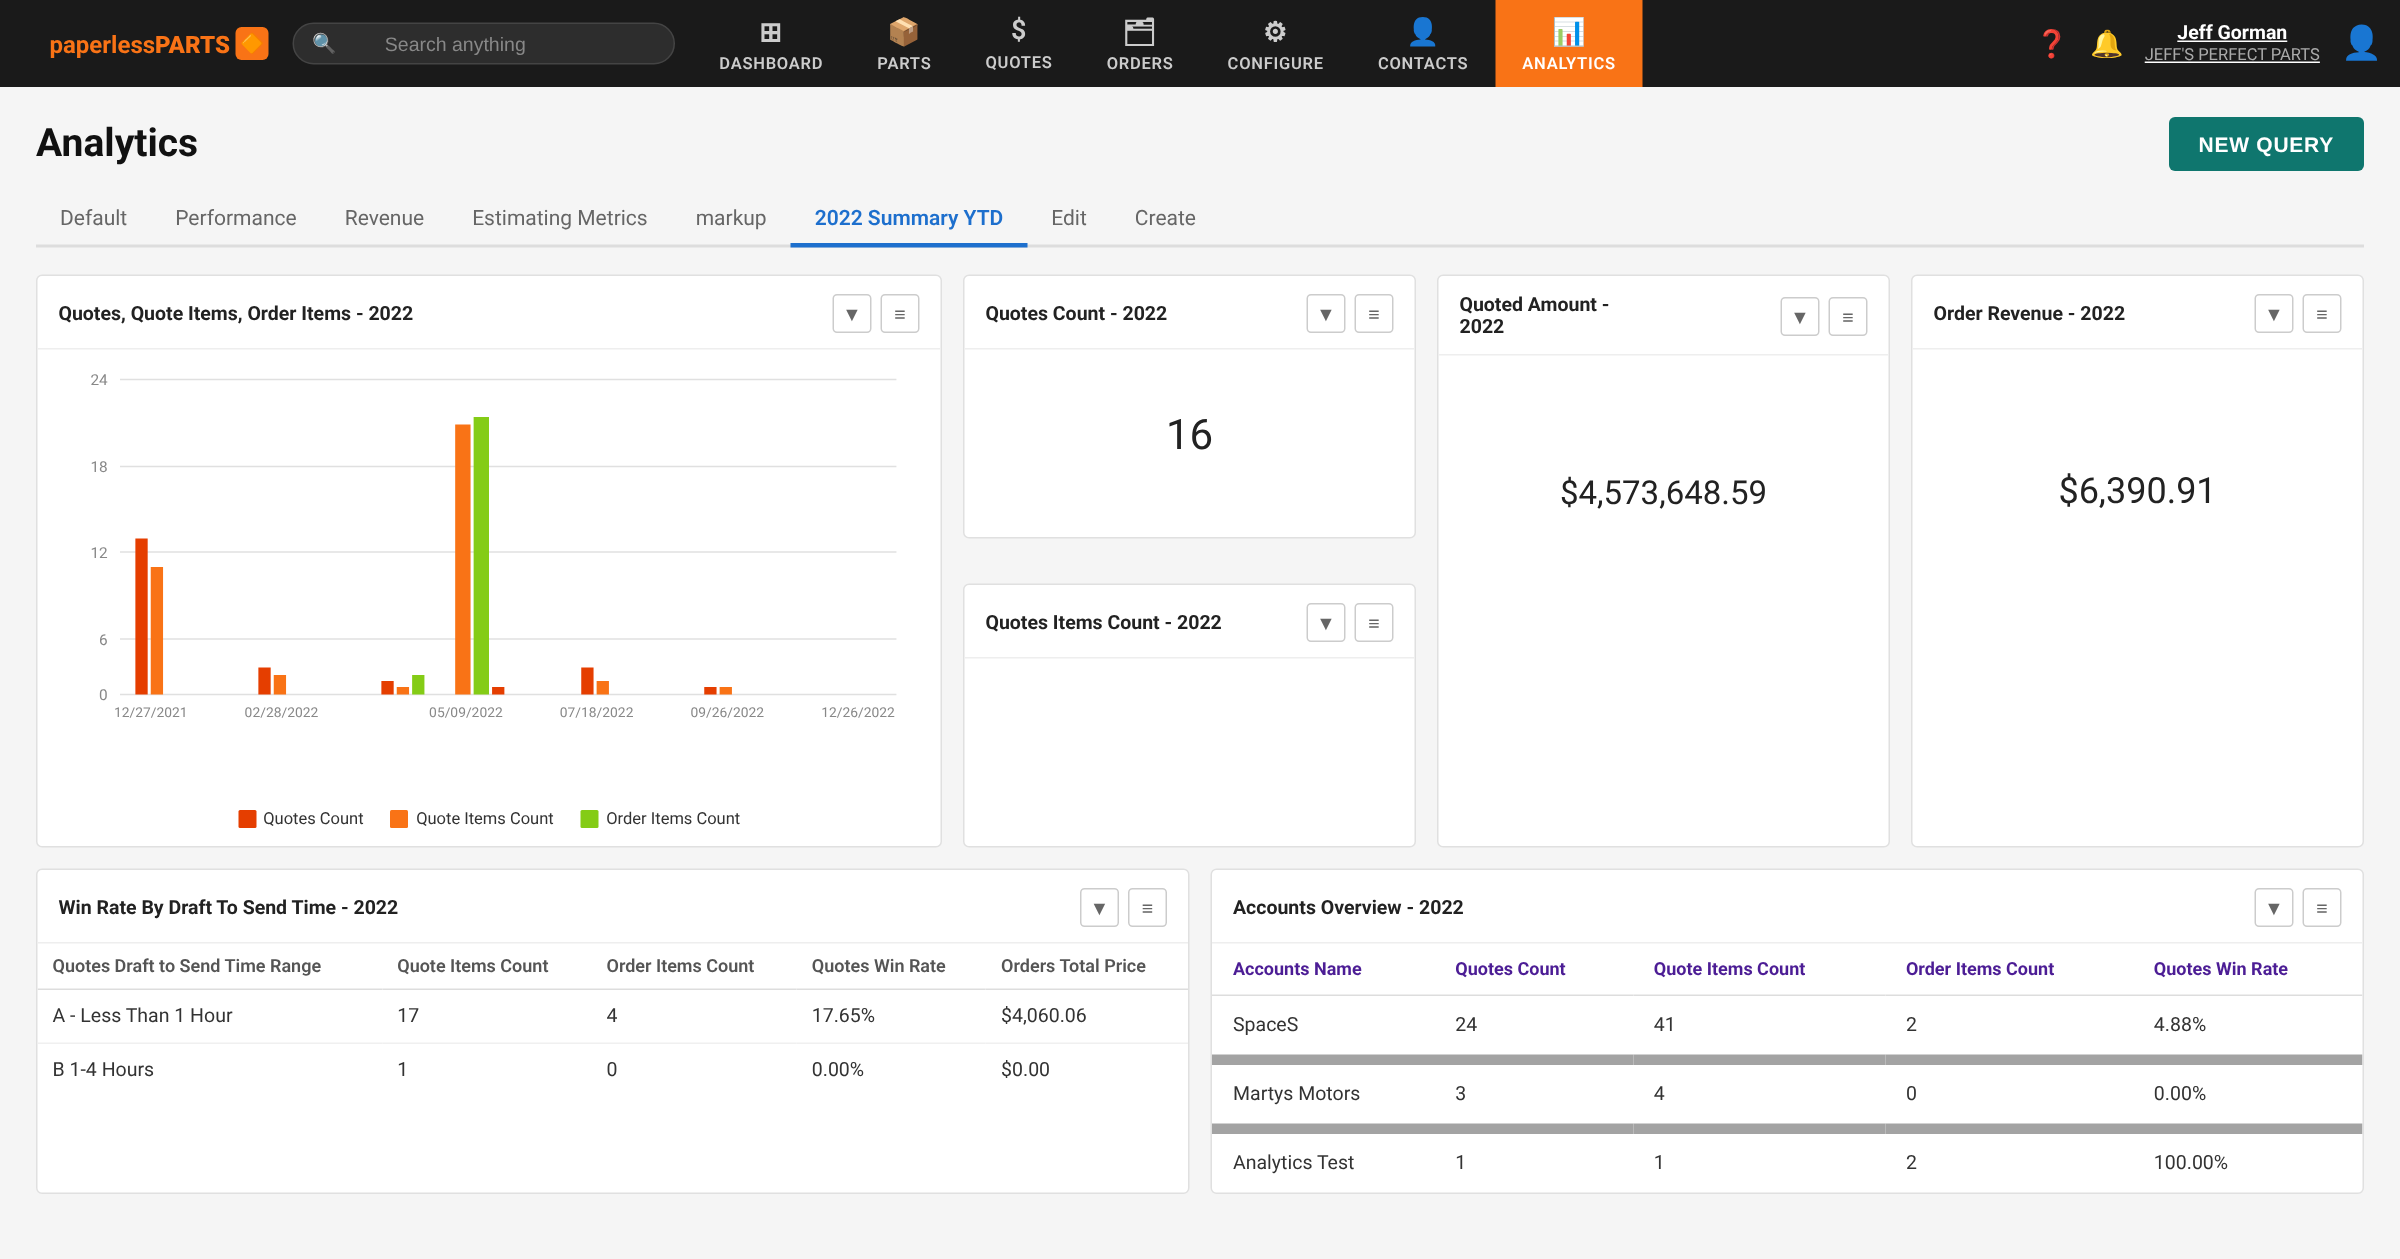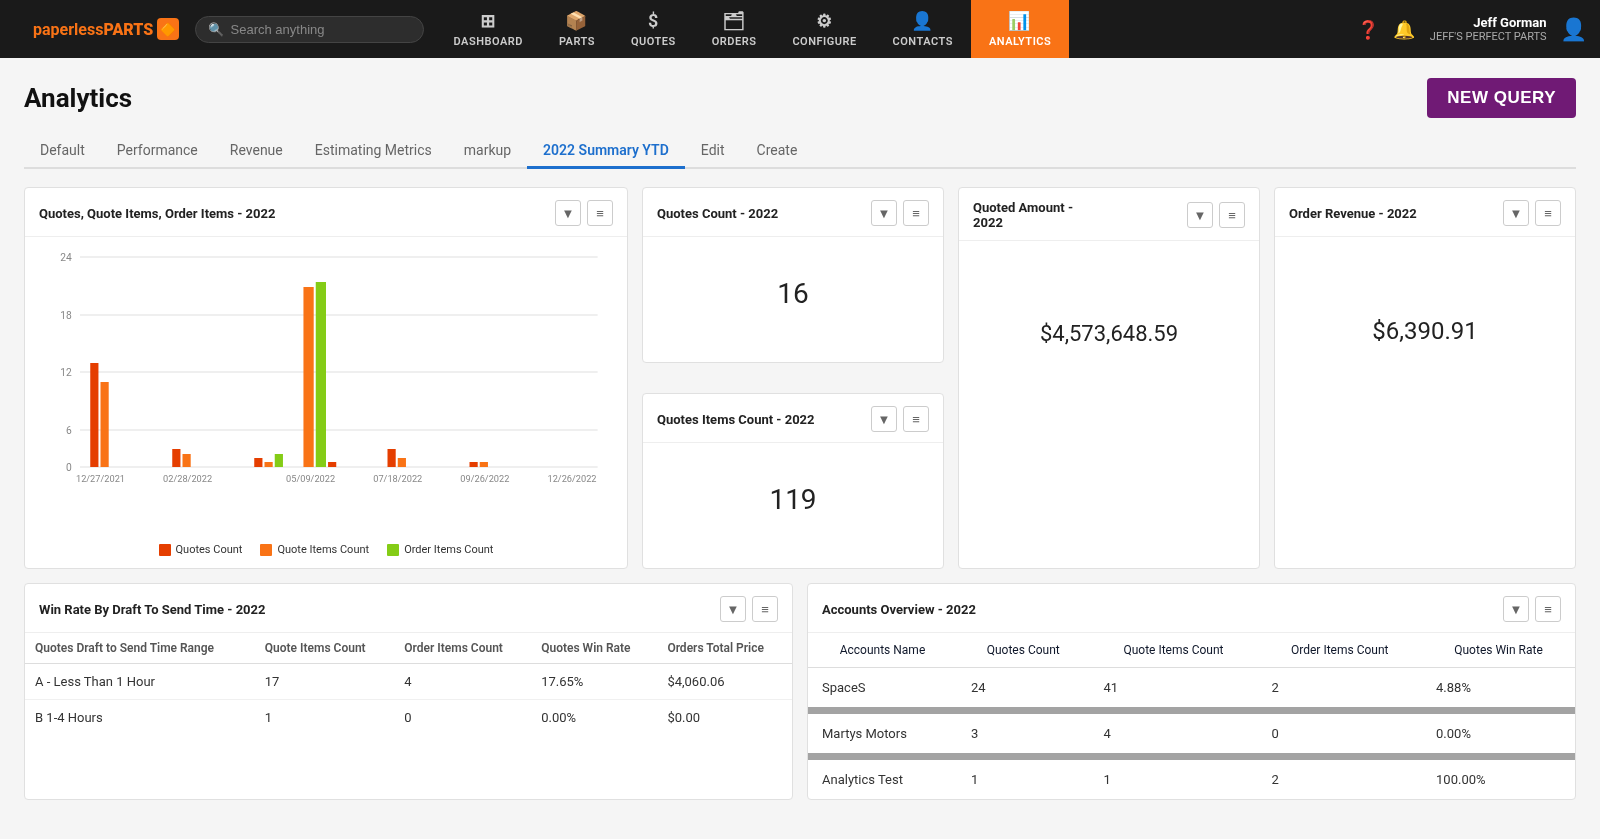--- a/index.html
+++ b/index.html
@@ -46,20 +46,21 @@
       margin-right: 12px;
       flex-shrink: 0;
     }
     .search-box input {
       background: transparent;
       border: none;
       outline: none;
       color: #f0abfc;
       font-size: 13px;
       width: 180px;
+      margin-left: 26px;
     }
     .search-box input::placeholder { color: #888; }
     .search-icon-char { color: #888; font-size: 13px; }
     .nav-items {
       display: flex;
       align-items: center;
       flex: 1;
     }
     .nav-item {
       display: flex;
@@ -81,40 +82,40 @@
       color: #fff;
     }
     .nav-icon { font-size: 18px; }
     .nav-right {
       display: flex;
       align-items: center;
       gap: 14px;
       margin-left: auto;
     }
     .nav-right-icon { color: #ccc; font-size: 18px; cursor: pointer; }
-    .user-info { color: #fff; text-align: right; }
+    .user-info { color: #fff; text-align: center; text-decoration: underline; }
     .user-name { font-weight: 700; font-size: 13px; }
     .user-company { font-size: 11px; color: #aaa; }
     .avatar-icon { color: #ccc; font-size: 22px; }
 
     
     .page { padding: 20px 24px; }
     .page-header {
       display: flex;
       align-items: center;
       justify-content: space-between;
       margin-bottom: 16px;
     }
     .page-title { font-size: 26px; font-weight: 700; color: #111; }
     .new-query-btn {
-      background: #701a75;
+      background: #0f766e;
       color: #fff;
       border: none;
       padding: 10px 20px;
-      font-size: 17px;
+      font-size: 14px;
       font-weight: 700;
       border-radius: 4px;
       cursor: pointer;
       letter-spacing: 0.5px;
     }
 
     
     .tabs {
       display: flex;
       gap: 0;
@@ -235,25 +236,25 @@
       font-size: 13px;
       color: #333;
       border-bottom: 1px solid #f0f0f0;
       vertical-align: top;
     }
     .data-table tr:last-child td { border-bottom: none; }
 
     
     .accounts-table { width: 100%; border-collapse: collapse; }
     .accounts-table th {
-      text-align: center;
+      text-align: left;
       padding: 10px 14px;
       font-size: 12px;
-      color: #0f172a;
-      font-weight: 400;
+      color: #4c1d95;
+      font-weight: 700;
       border-bottom: 1px solid #ddd;
     }
     .accounts-table td {
       padding: 12px 14px;
       font-size: 13px;
       color: #333;
       border-bottom: 7px solid #a3a3a3;
     }
     .accounts-table tr:last-child td { border-bottom: none; }
   </style>
@@ -418,21 +419,20 @@
       </div>
 
       <div class="card" style="flex:1;">
         <div class="card-header">
           <span class="card-title">Quotes Items Count - 2022</span>
           <div class="card-actions">
             <button class="card-btn">▼</button>
             <button class="card-btn">≡</button>
           </div>
         </div>
-        <div class="metric-value">119</div>
       </div>
     </div>
 
     <div class="card">
       <div class="card-header">
         <span class="card-title" style="max-width:120px;">Quoted Amount - 2022</span>
         <div class="card-actions">
           <button class="card-btn">▼</button>
           <button class="card-btn">≡</button>
         </div>

